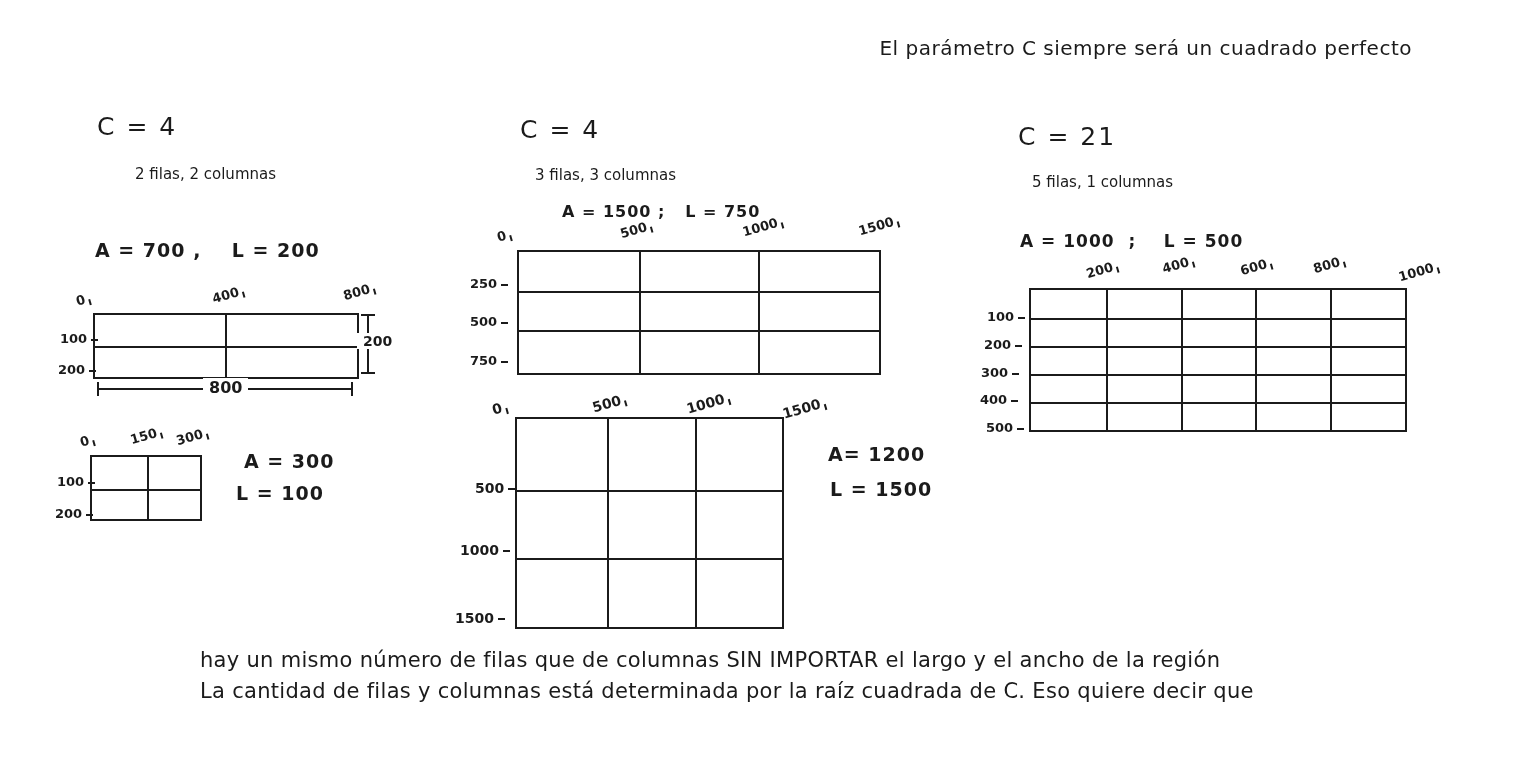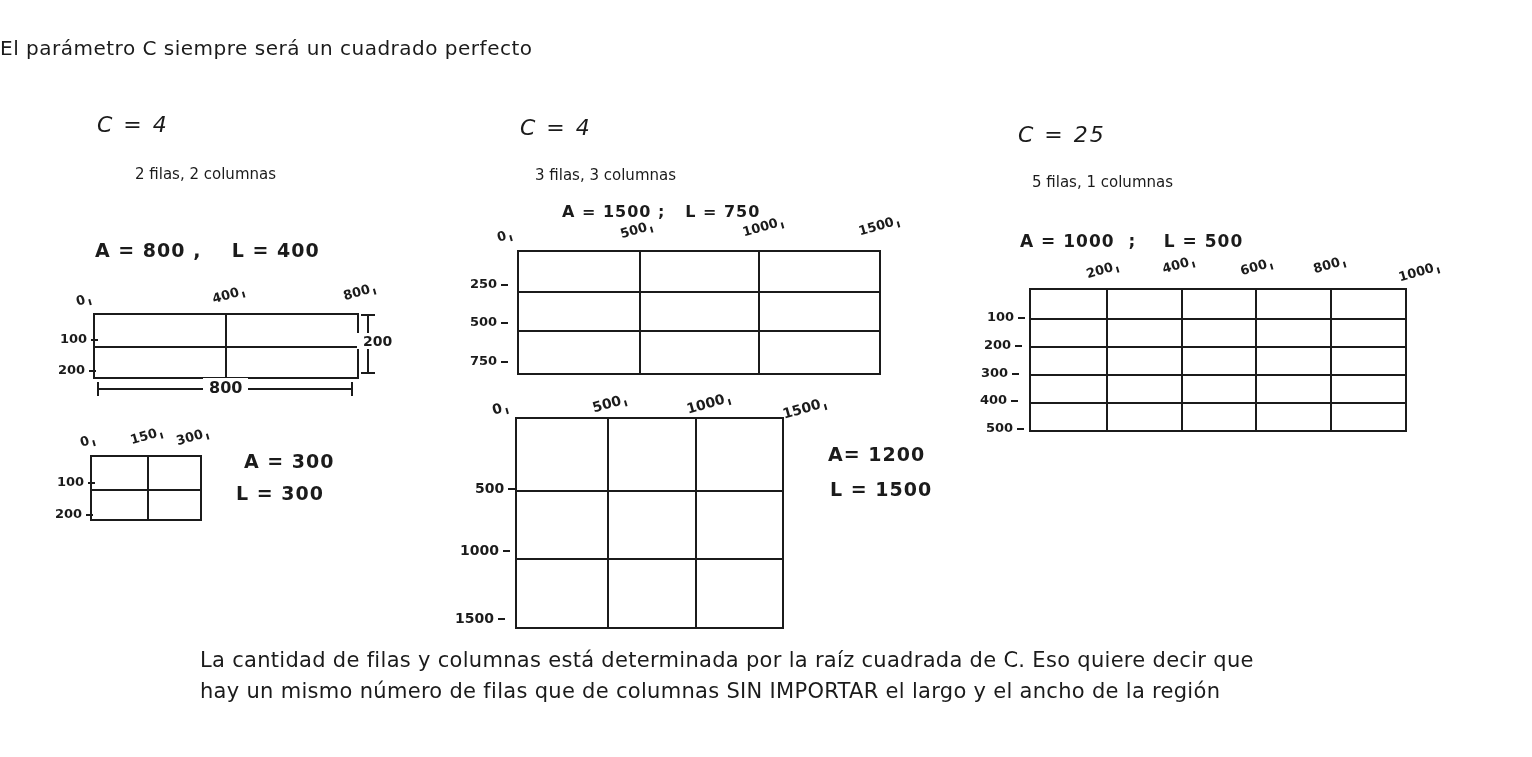--- a/index.html
+++ b/index.html
@@ -1,23 +1,23 @@
 <!DOCTYPE html>
 <html><head>
 <meta charset="utf-8">
 <style>
   html,body{margin:0;padding:0;background:#fff;}
   .canvas{
     position:relative;width:1532px;height:757px;background:#ffffff;
     font-family:"DejaVu Sans", sans-serif;color:#1b1b1b;overflow:hidden;
   }
   .abs{position:absolute;}
-  .title{position:absolute;left:0;top:36px;width:1384px;text-align:left;
-         font-size:20px;letter-spacing:.5px;}
-  .heading{font-size:22px;letter-spacing:2px;font-style:italic;}
+  .title{position:absolute;left:0;top:36px;width:1384px;text-align:right;
+         font-size:20px;letter-spacing:.5px;padding-left:28px;}
+  .heading{font-size:25px;letter-spacing:2px;}
   .subtitle{font-size:15px;}
   .formula{font-size:19px;font-weight:bold;white-space:pre;letter-spacing:1px;}
   .note{font-size:19px;font-weight:bold;letter-spacing:1px;}
   .grid{position:absolute;border:2px solid #1b1b1b;background:transparent;}
   .vl{position:absolute;top:0;bottom:0;width:2px;background:#1b1b1b;}
   .hl{position:absolute;left:0;right:0;height:2px;background:#1b1b1b;}
   .tick{position:absolute;font-size:13px;font-weight:bold;white-space:nowrap;}
   .xt{transform:rotate(-16deg);}
   .xt::after{content:"";display:inline-block;width:2px;height:6px;background:#1b1b1b;
              margin-left:3px;margin-bottom:-3px;}
@@ -37,21 +37,21 @@
 </style>
 </head>
 <body>
 
 <div class="canvas">
 
   <div class="title">El parámetro C siempre será un cuadrado perfecto</div>
 
   <div class="heading abs" style="left:97px;top:112px">C = 4</div>
   <div class="subtitle abs" style="left:135px;top:165px">2 filas, 2 columnas</div>
-  <div class="formula abs" style="left:95px;top:239px">A = 800 ,    L = 400</div>
+  <div class="formula abs" style="left:95px;top:239px">A = 700 ,    L = 200</div>
 
   <div class="grid" style="left:93px;top:313px;width:262px;height:62px">
     <i class="vl" style="left:49.6%"></i>
     <i class="hl" style="top:50%"></i>
   </div>
   <span class="tick xt abs" style="left:76px;top:292px">0</span>
   <span class="tick xt abs" style="left:212px;top:287px">400</span>
   <span class="tick xt abs" style="left:343px;top:284px">800</span>
   <span class="tick yt abs" style="left:60px;top:331px">100</span>
   <span class="tick yt abs" style="left:58px;top:362px">200</span>
@@ -64,21 +64,21 @@
   <div class="grid" style="left:90px;top:455px;width:108px;height:62px">
     <i class="vl" style="left:51%"></i>
     <i class="hl" style="top:52%"></i>
   </div>
   <span class="tick xt abs" style="left:80px;top:433px">0</span>
   <span class="tick xt abs" style="left:130px;top:428px">150</span>
   <span class="tick xt abs" style="left:176px;top:429px">300</span>
   <span class="tick yt abs" style="left:57px;top:474px">100</span>
   <span class="tick yt abs" style="left:55px;top:506px">200</span>
   <div class="note abs" style="left:244px;top:450px">A = 300</div>
-  <div class="note abs" style="left:236px;top:482px">L = 300</div>
+  <div class="note abs" style="left:236px;top:482px">L = 100</div>
 
   <div class="heading abs" style="left:520px;top:115px">C = 4</div>
   <div class="subtitle abs" style="left:535px;top:166px">3 filas, 3 columnas</div>
   <div class="formula abs" style="left:562px;top:202px;font-size:16px">A = 1500 ;   L = 750</div>
 
   <div class="grid" style="left:517px;top:250px;width:360px;height:121px">
     <i class="vl" style="left:33.3%"></i>
     <i class="vl" style="left:66.5%"></i>
     <i class="hl" style="top:32.5%"></i>
     <i class="hl" style="top:64.5%"></i>
@@ -100,21 +100,21 @@
   <span class="tick xt abs" style="left:492px;top:400px;font-size:14px">0</span>
   <span class="tick xt abs" style="left:592px;top:395px;font-size:14px">500</span>
   <span class="tick xt abs" style="left:686px;top:395px;font-size:14px">1000</span>
   <span class="tick xt abs" style="left:782px;top:400px;font-size:14px">1500</span>
   <span class="tick yt abs" style="left:475px;top:480px;font-size:14px">500</span>
   <span class="tick yt abs" style="left:460px;top:542px;font-size:14px">1000</span>
   <span class="tick yt abs" style="left:455px;top:610px;font-size:14px">1500</span>
   <div class="note abs" style="left:828px;top:443px">A= 1200</div>
   <div class="note abs" style="left:830px;top:478px">L = 1500</div>
 
-  <div class="heading abs" style="left:1018px;top:122px">C = 25</div>
+  <div class="heading abs" style="left:1018px;top:122px">C = 21</div>
   <div class="subtitle abs" style="left:1032px;top:173px">5 filas, 1 columnas</div>
   <div class="formula abs" style="left:1020px;top:231px;font-size:17px">A = 1000  ;    L = 500</div>
 
   <div class="grid" style="left:1029px;top:288px;width:374px;height:140px">
     <i class="vl" style="left:20%"></i>
     <i class="vl" style="left:40%"></i>
     <i class="vl" style="left:60%"></i>
     <i class="vl" style="left:80%"></i>
     <i class="hl" style="top:20%"></i>
     <i class="hl" style="top:40%"></i>
@@ -126,17 +126,17 @@
   <span class="tick xt abs" style="left:1240px;top:259px">600</span>
   <span class="tick xt abs" style="left:1313px;top:257px">800</span>
   <span class="tick xt abs" style="left:1398px;top:264px">1000</span>
   <span class="tick yt abs" style="left:987px;top:309px">100</span>
   <span class="tick yt abs" style="left:984px;top:337px">200</span>
   <span class="tick yt abs" style="left:981px;top:365px">300</span>
   <span class="tick yt abs" style="left:980px;top:392px">400</span>
   <span class="tick yt abs" style="left:986px;top:420px">500</span>
 
   <div class="footer">
+    <div>hay un mismo número de filas que de columnas SIN IMPORTAR el largo y el ancho de la región</div>
     <div>La cantidad de filas y columnas está determinada por la raíz cuadrada de C. Eso quiere decir que</div>
-    <div>hay un mismo número de filas que de columnas SIN IMPORTAR el largo y el ancho de la región</div>
   </div>
 
 </div>
 
 </body></html>

